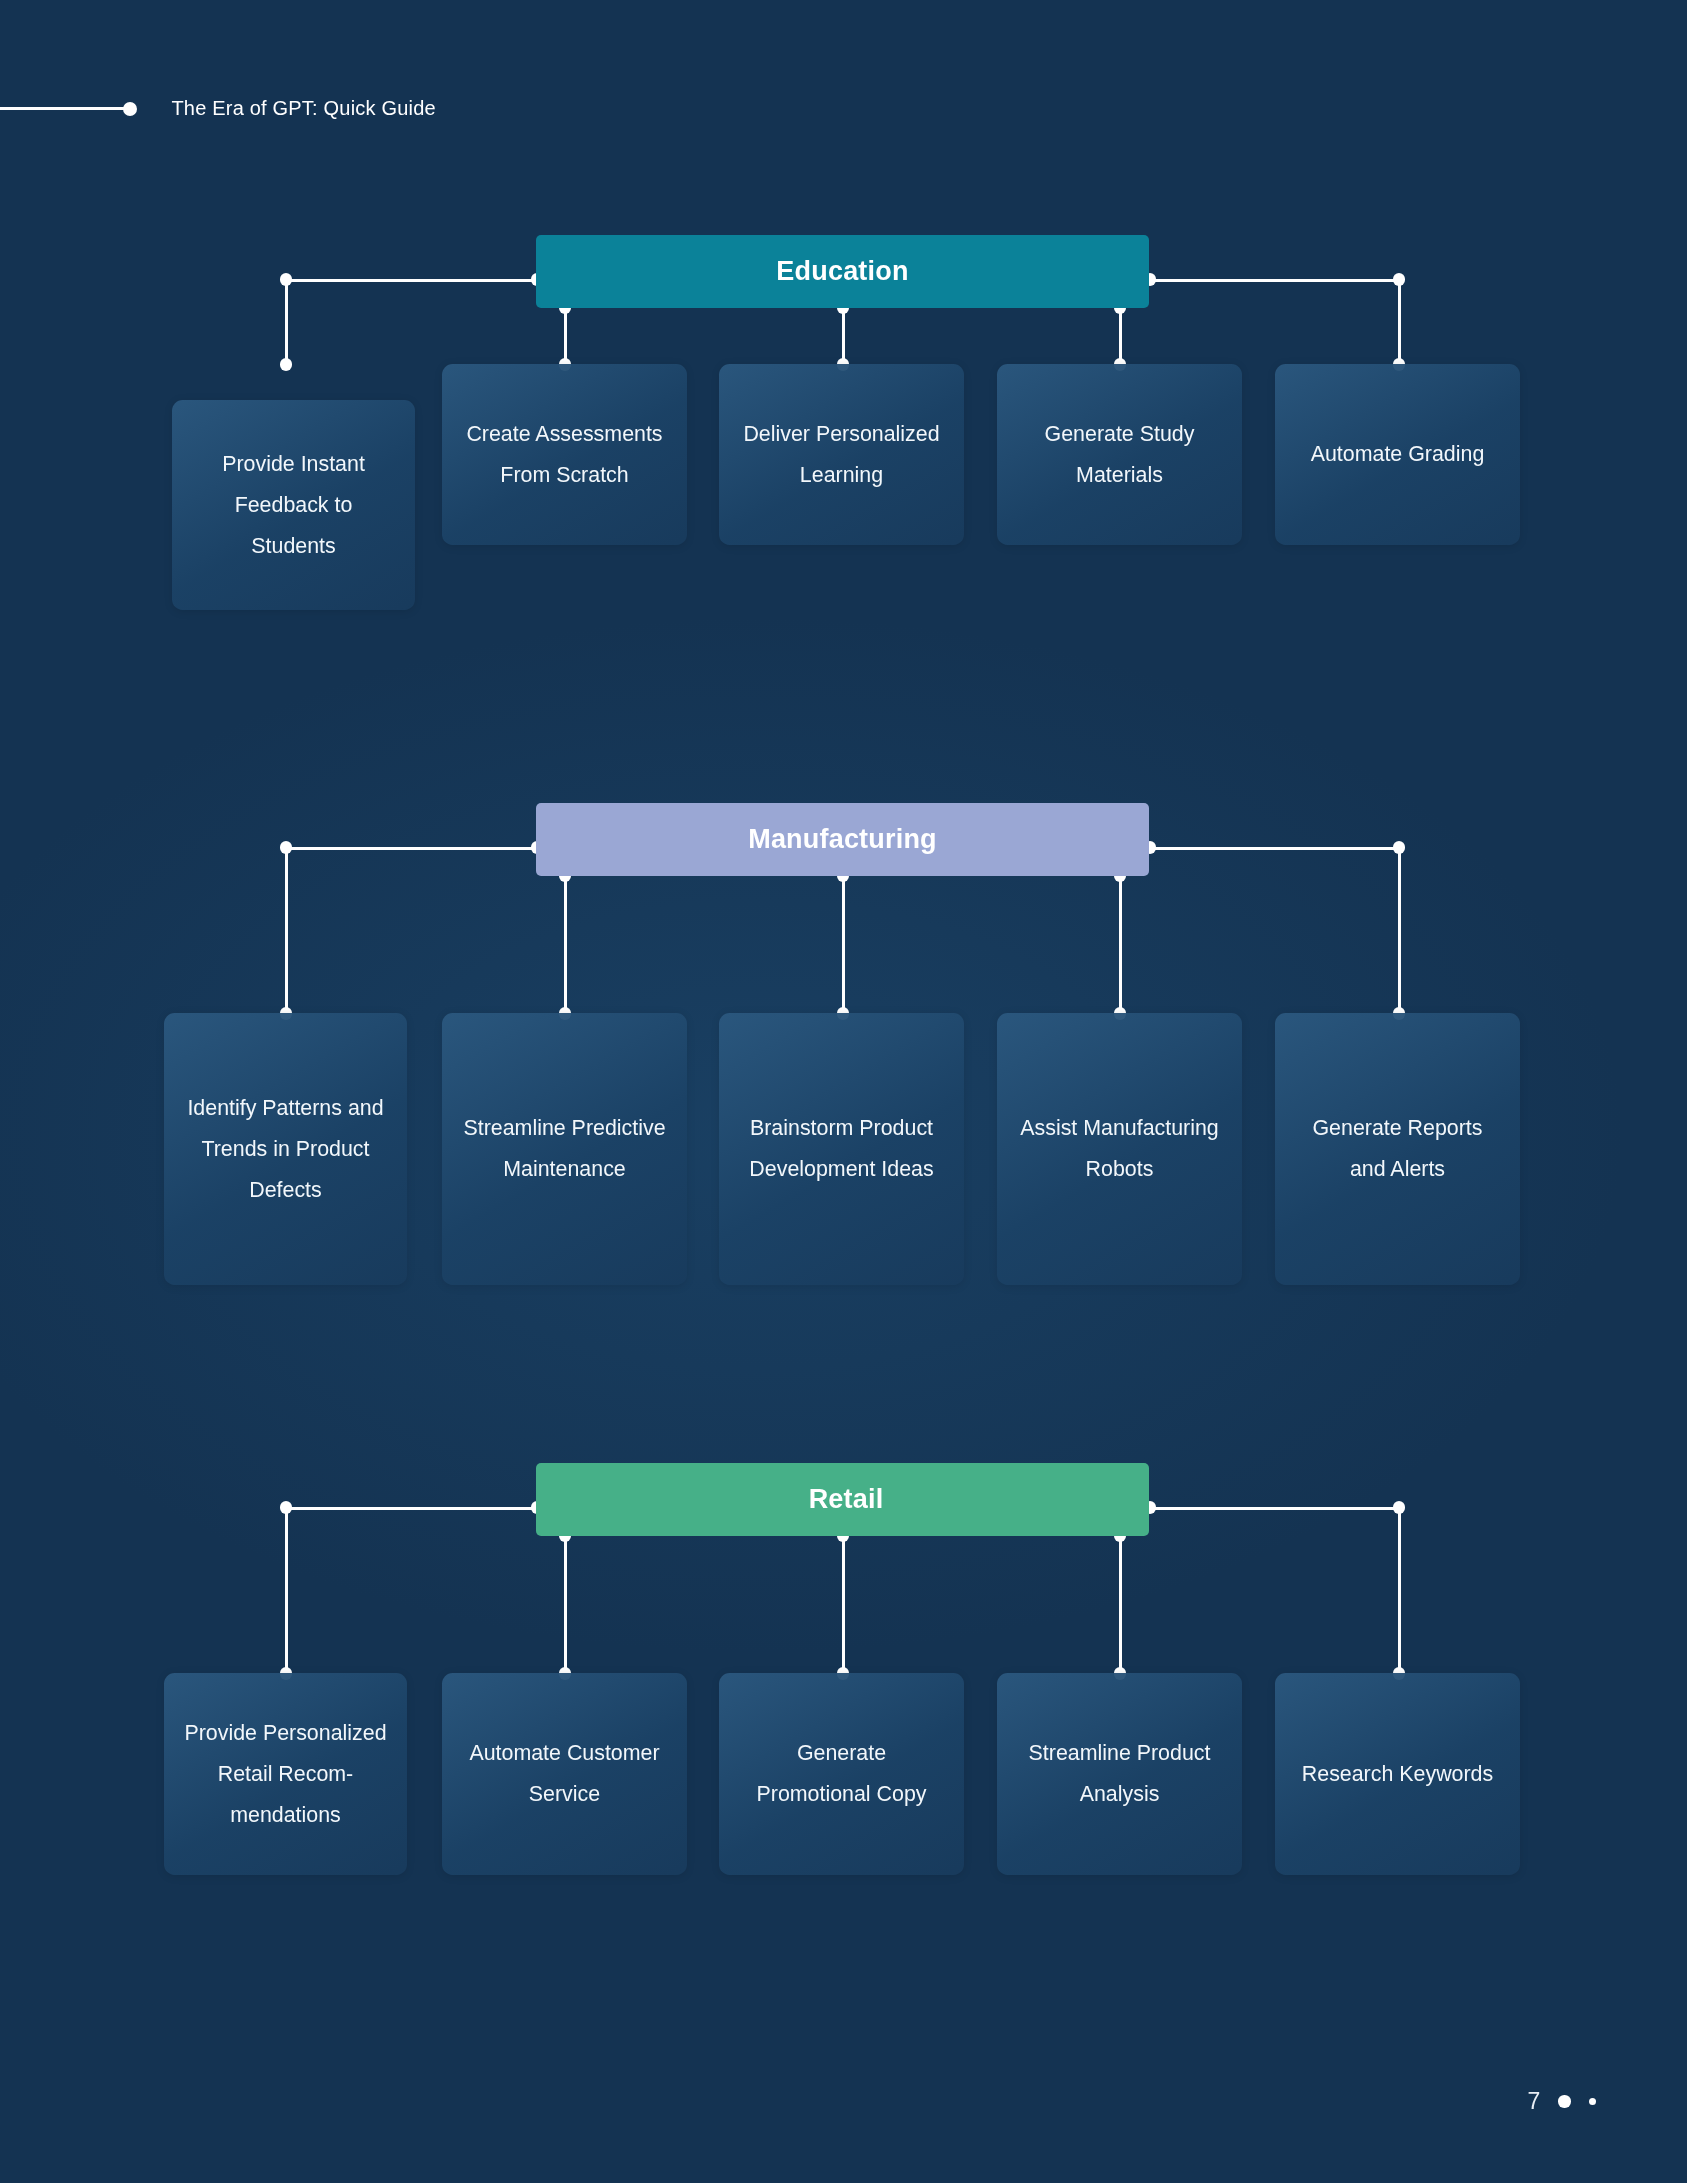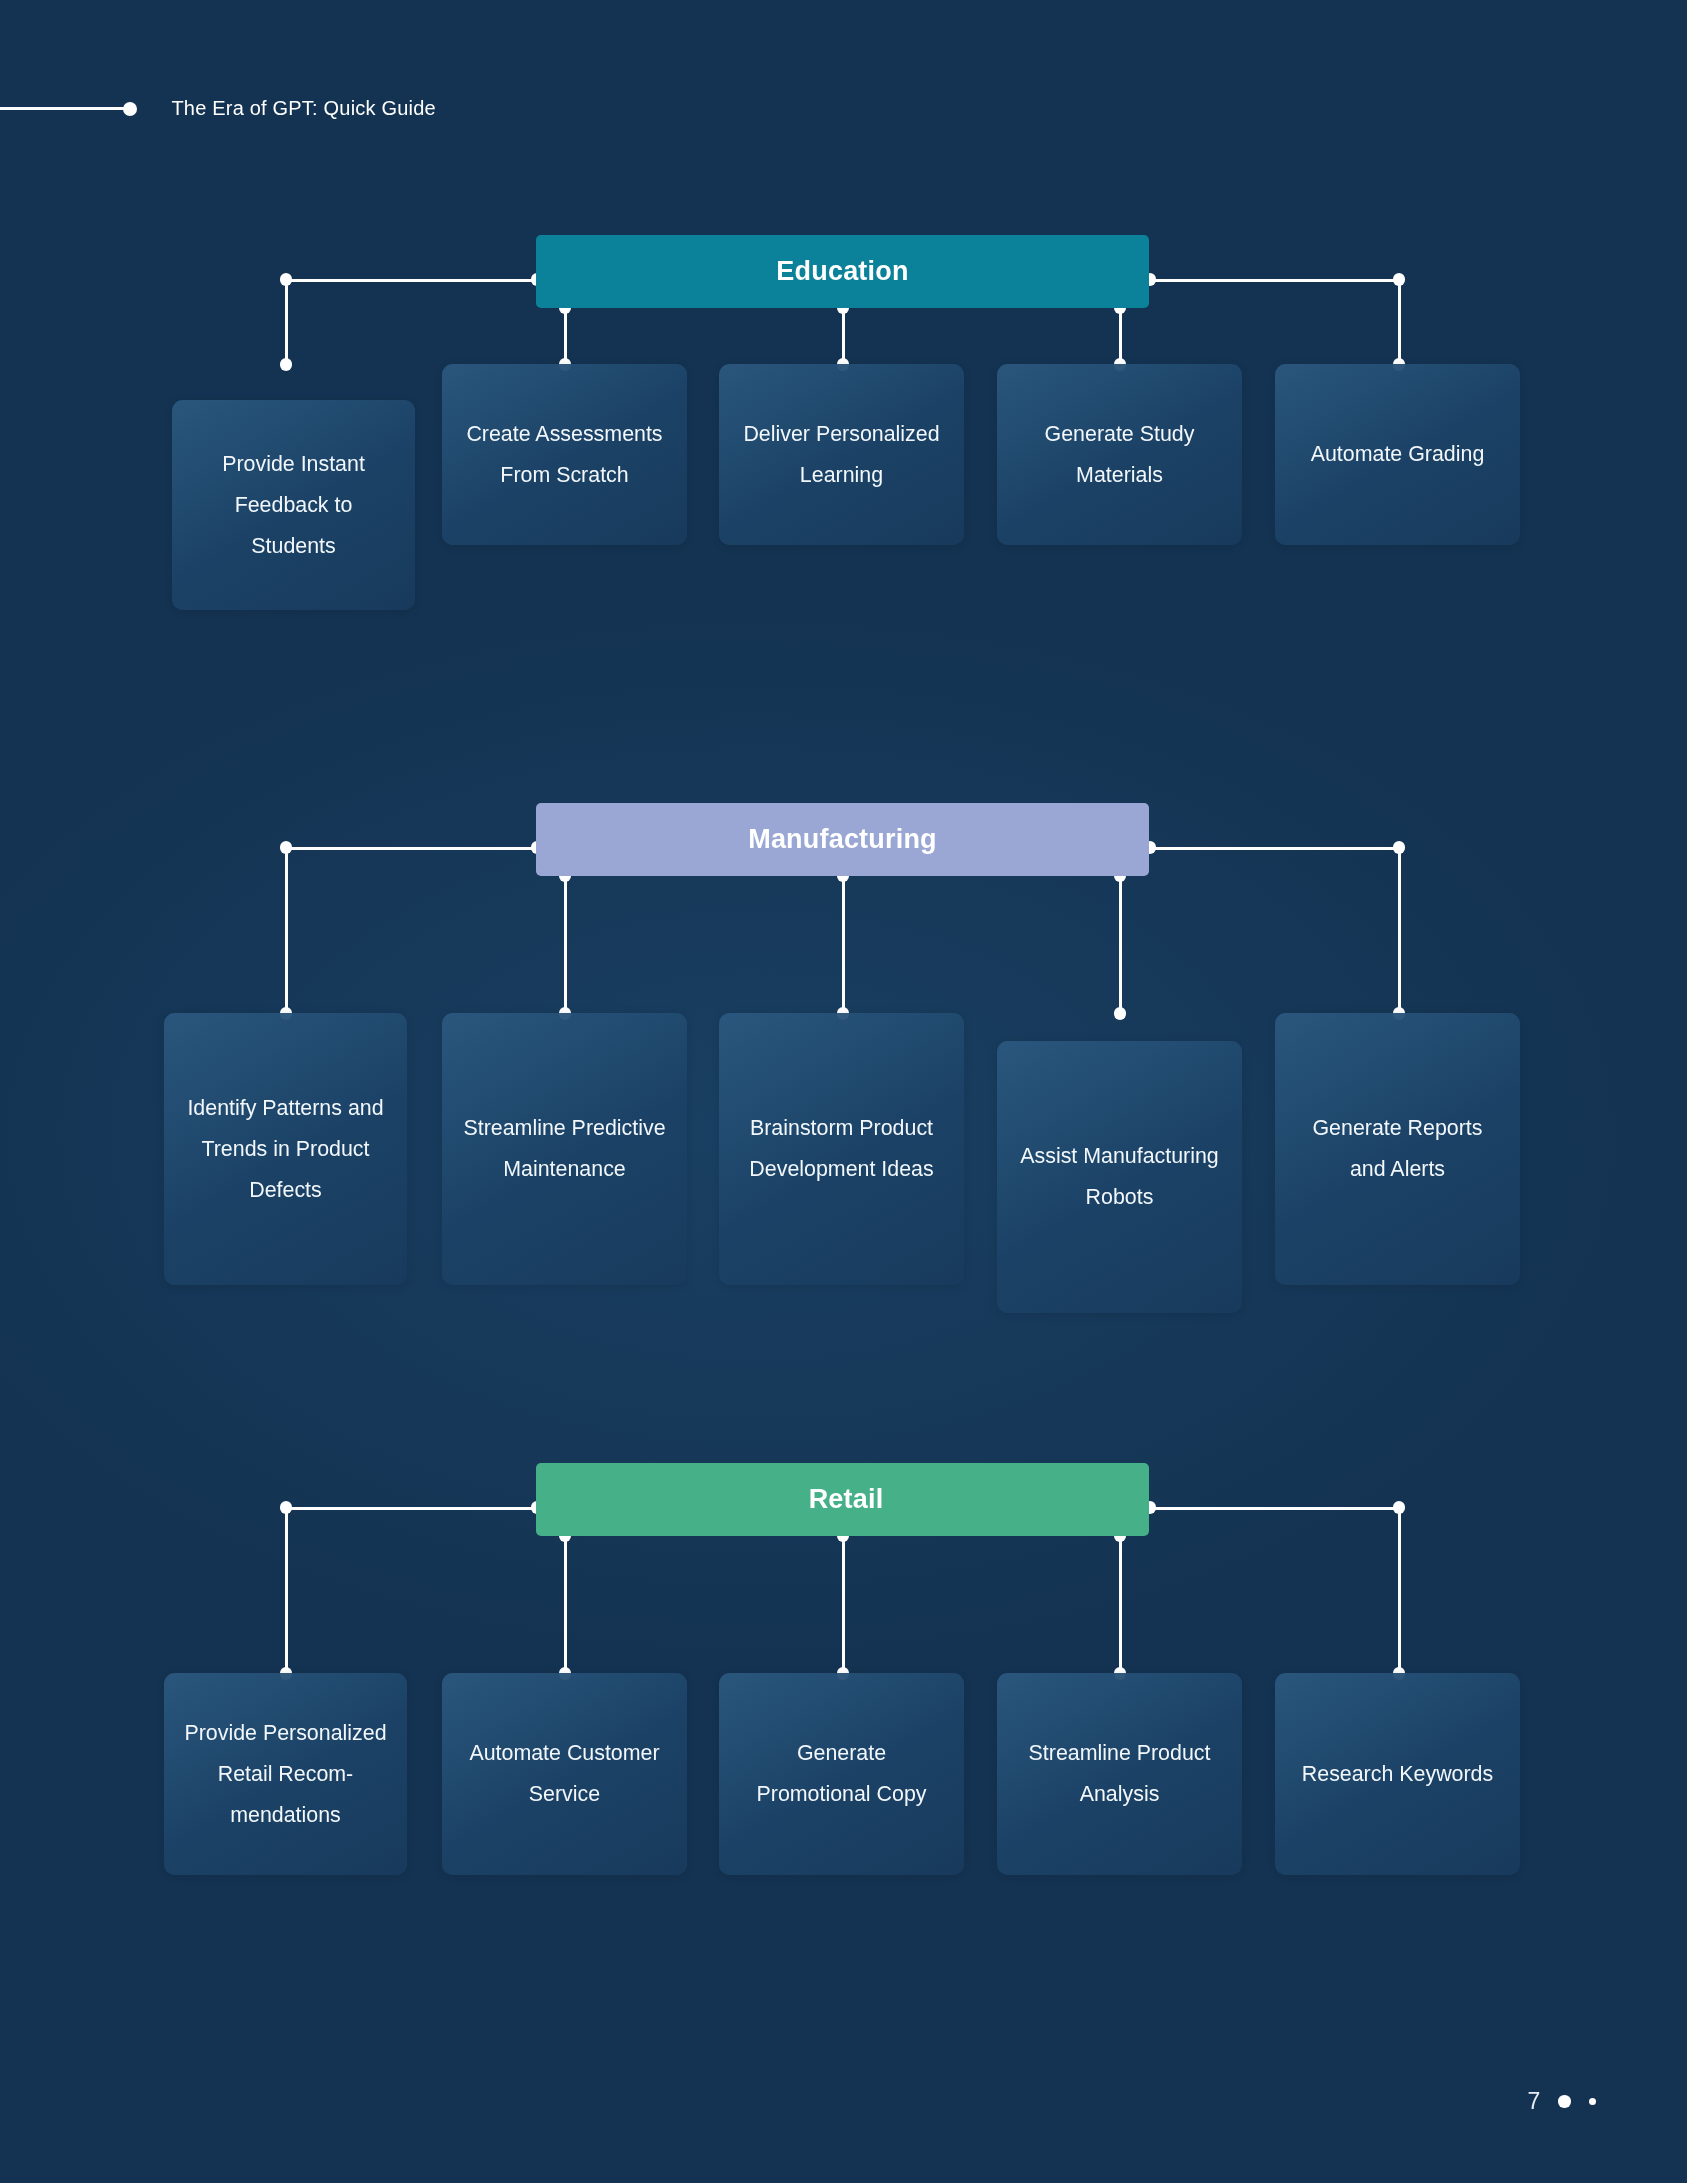--- a/index.html
+++ b/index.html
@@ -173,21 +173,21 @@
     <div class="cards">
       <div class="card" style="left: 164px; width: 243px; top: 239px; height: 272px;">
           <span>Identify Patterns and Trends in Product Defects</span>
         </div>
       <div class="card" style="left: 442px; width: 245px; top: 239px; height: 272px;">
           <span>Streamline Predictive Maintenance</span>
         </div>
       <div class="card" style="left: 719px; width: 245px; top: 239px; height: 272px;">
           <span>Brainstorm Product Development Ideas</span>
         </div>
-      <div class="card" style="left: 997px; width: 245px; top: 239px; height: 272px; margin-top: 28px;">
+      <div class="card" style="left: 997px; width: 245px; top: 239px; height: 272px;">
           <span>Assist Manufacturing Robots</span>
         </div>
       <div class="card" style="left: 1275px; width: 245px; top: 239px; height: 272px;">
           <span>Generate Reports and Alerts</span>
         </div>
     </div>
   </div>
 
   <div class="section" id="sec-2">
     <div class="connectors">

